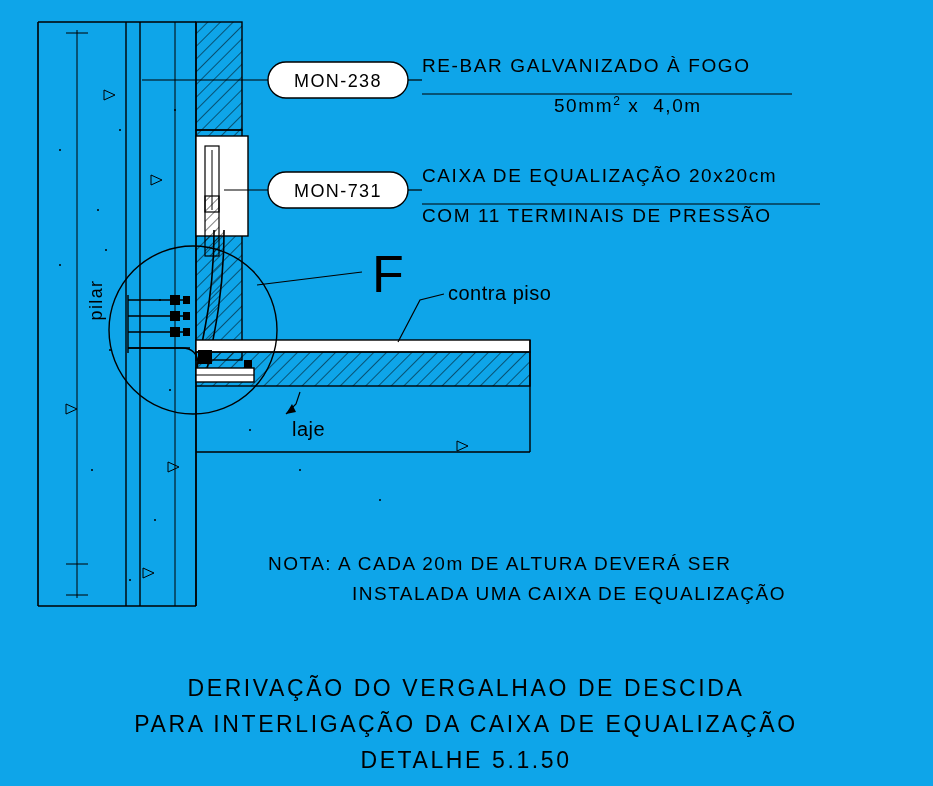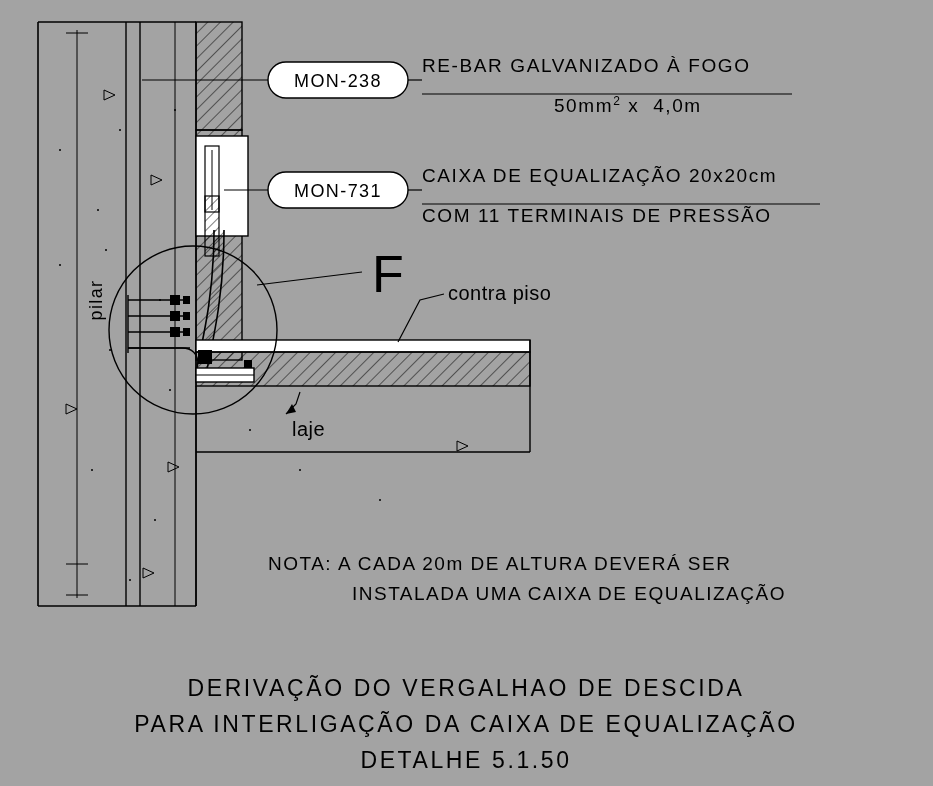--- a/index.html
+++ b/index.html
@@ -10,21 +10,21 @@
   body {
     width: 933px;
     height: 786px;
     overflow: hidden;
     font-family: "Liberation Sans", sans-serif;
   }
   #sheet {
     position: relative;
     width: 933px;
     height: 786px;
-    background: #a3a3a3;
+    background: #0ea5e9;
   }
   svg.cad {
     position: absolute;
     top: 0;
     left: 0;
     width: 933px;
     height: 786px;
   }
   text {
     font-family: "Liberation Sans", sans-serif;

